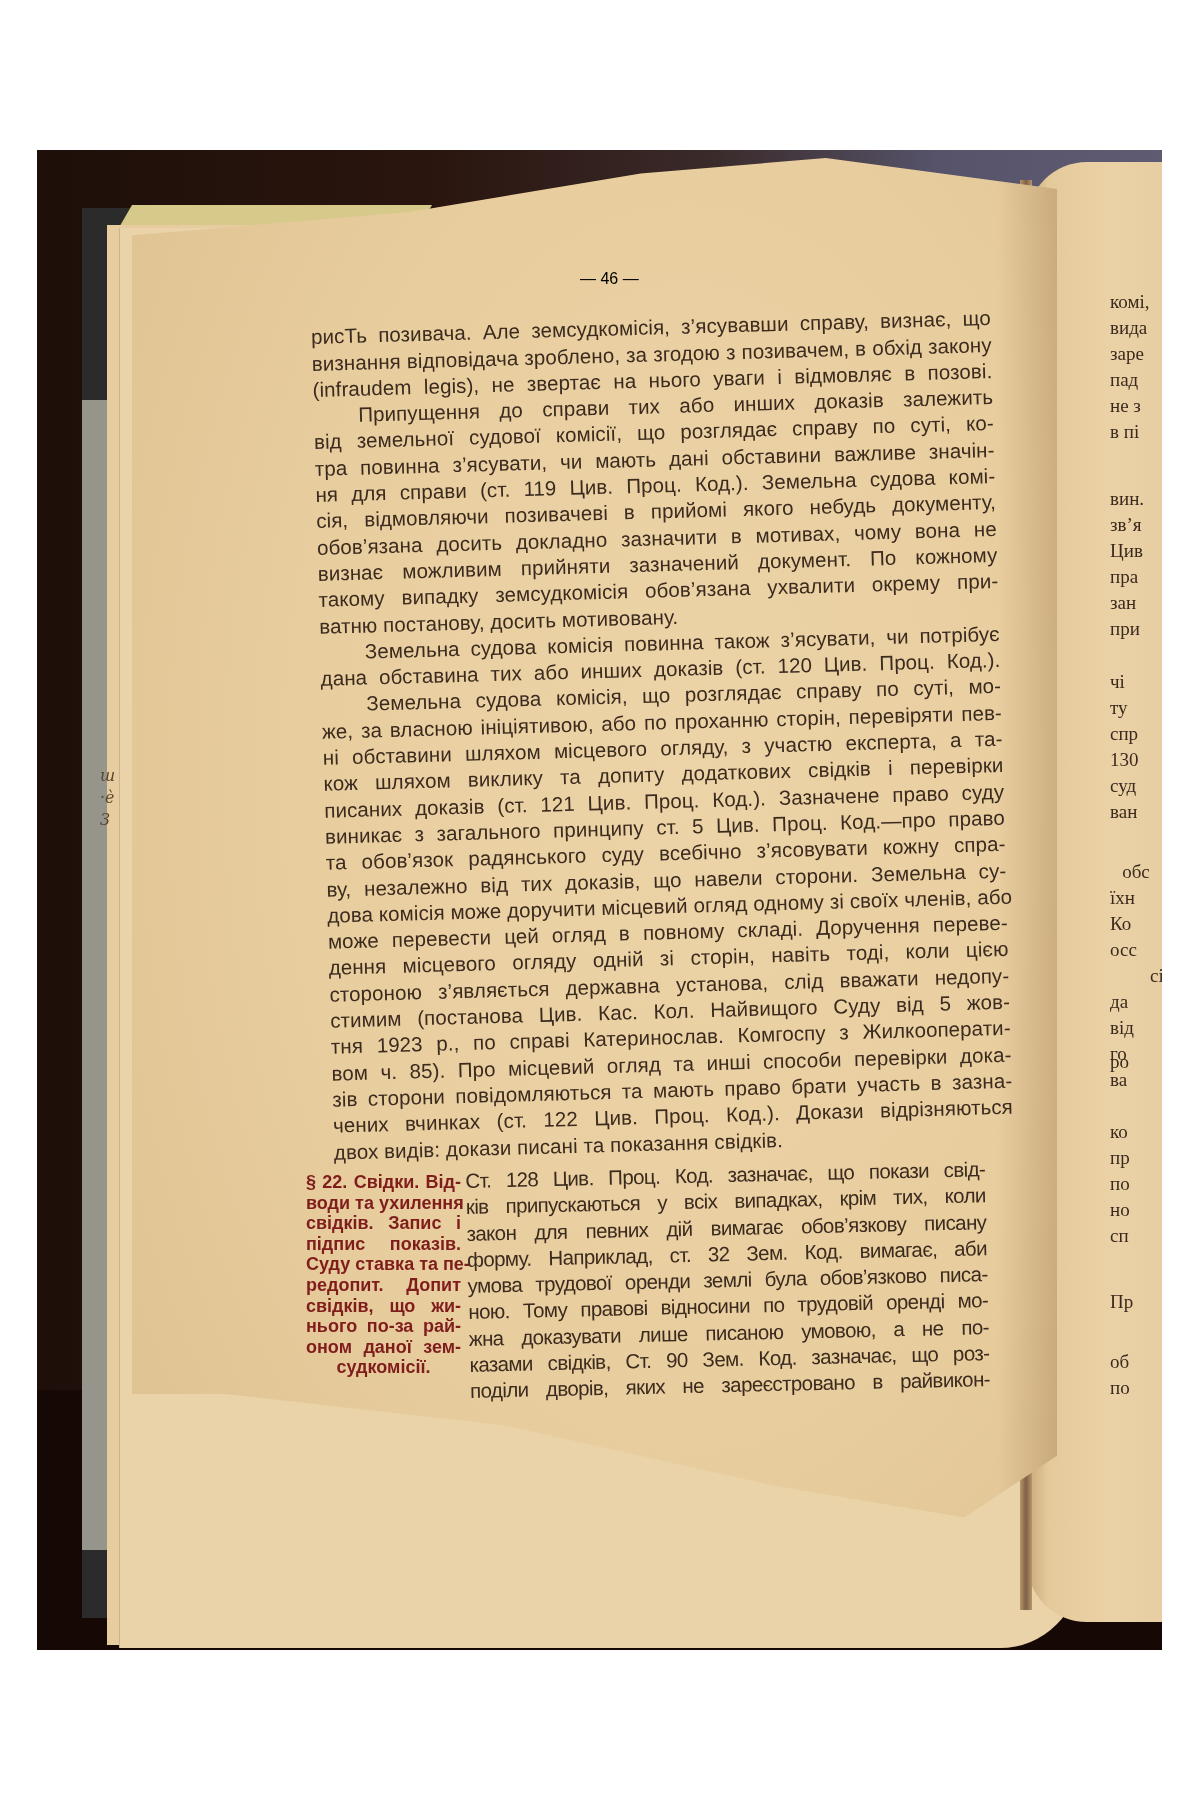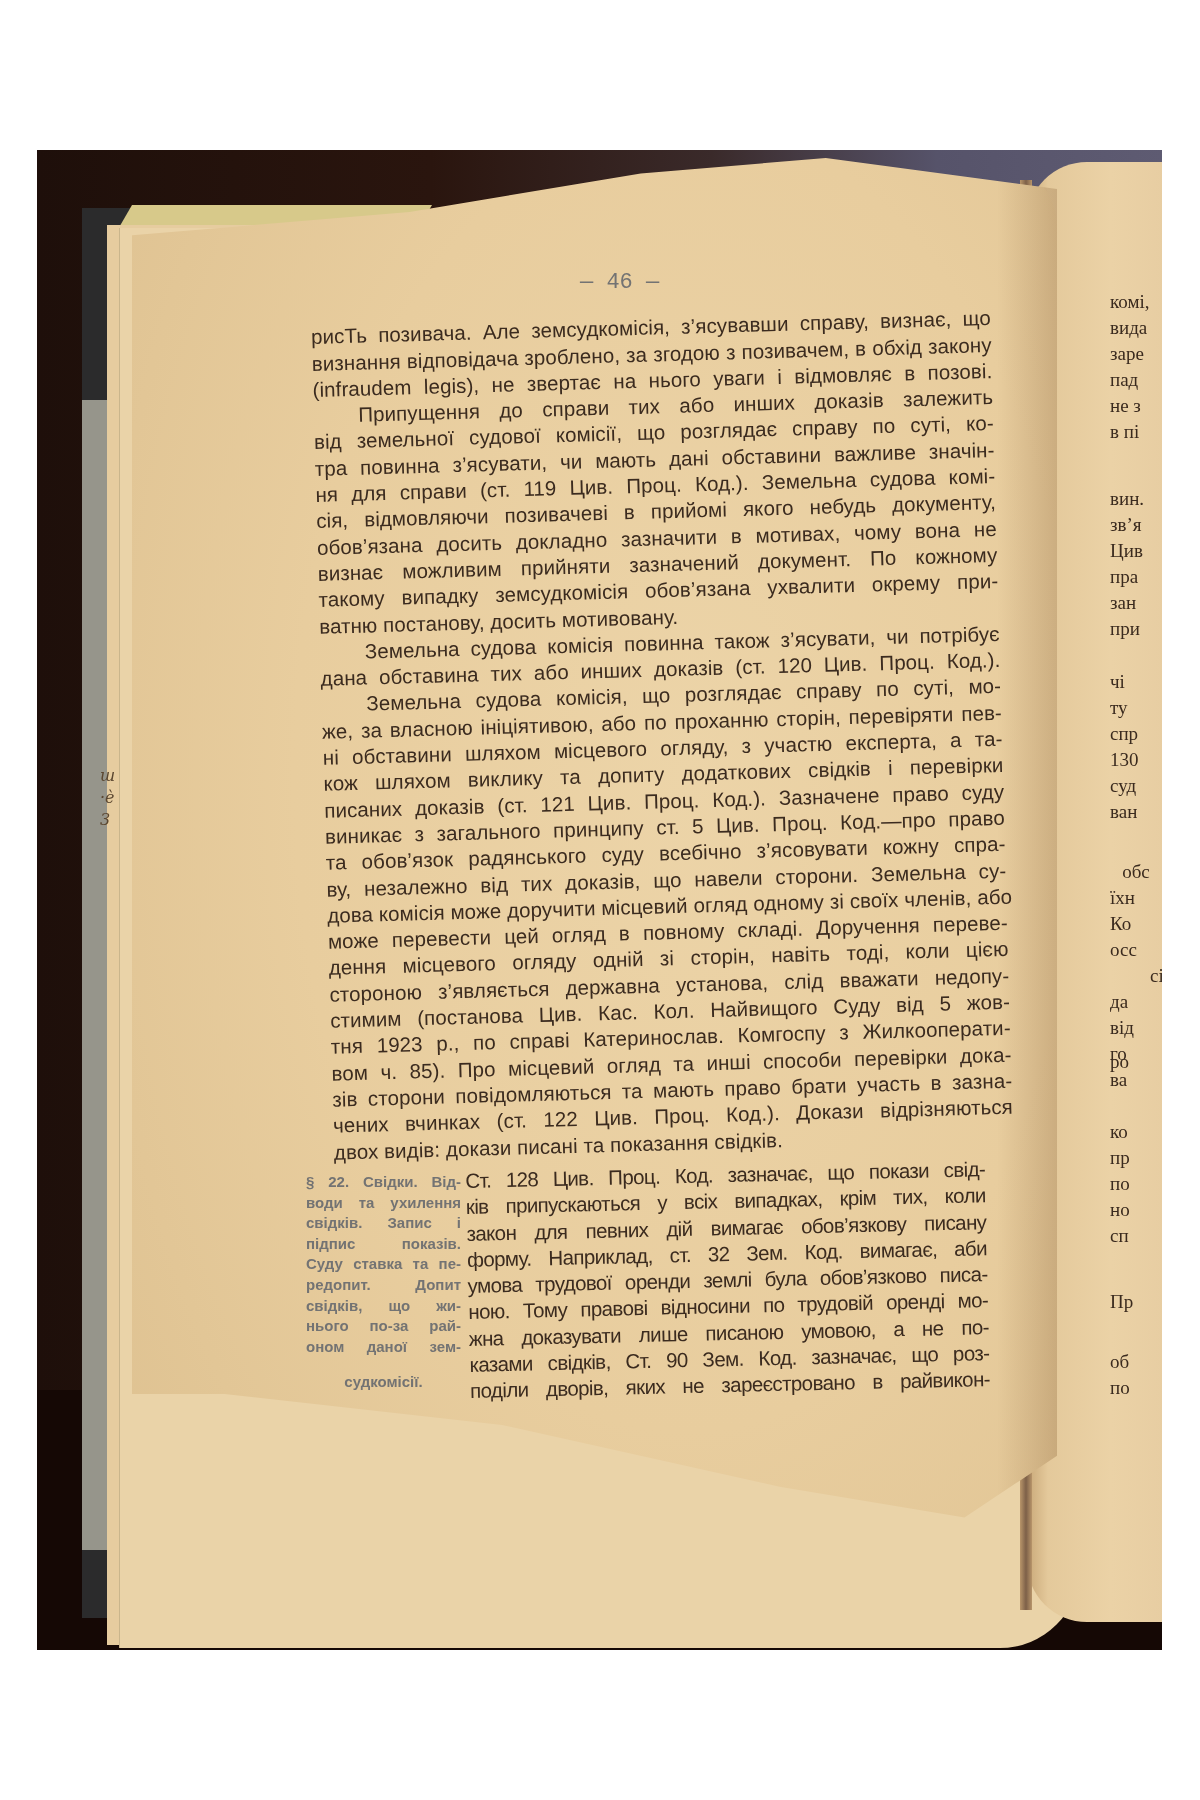--- a/index.html
+++ b/index.html
@@ -13,28 +13,28 @@
   .stack{position:absolute;left:70px;top:75px;width:960px;height:1420px;background:#e6cc9f;border-radius:0 60px 80px 0;}
   .stack2{position:absolute;left:82px;top:78px;width:960px;height:1420px;background:#ead3a8;border-left:1px solid #c9b58c;border-radius:0 60px 80px 0;}
   .page{position:absolute;left:95px;top:8px;width:925px;height:1545px;
     background:radial-gradient(ellipse at 60% 40%,#ecd4a8 0%,#e8cd9e 50%,#dcbf8e 100%);
     border-radius:0 70px 140px 0;
     clip-path:polygon(0 5%,30% 3.5%,55% 1%,75% 0,100% 2%,100% 84%,90% 88%,70% 86%,40% 82%,10% 80%,0 80%);}
   .page-shade{position:absolute;right:0;top:0;width:60px;height:100%;background:linear-gradient(90deg,rgba(0,0,0,0),rgba(120,80,40,.25));}
   .right-page{position:absolute;left:990px;top:12px;width:140px;height:1460px;
     background:linear-gradient(90deg,#c9a878 0%,#e4c99b 15%,#ebd2a6 60%,#e7cda2 100%);border-radius:60px 0 0 60px;}
   .gutter{position:absolute;left:983px;top:30px;width:12px;height:1430px;background:linear-gradient(90deg,#b8956a,#7d6048,#b8956a);}
-  .pagenum{position:absolute;left:580px;top:270px;font-size:22px;color:#737373;font-family:Liberation Mono, monospace;}
+  .pagenum{position:absolute;left:580px;top:270px;font-size:16px;color:#000000;font-family:Liberation Sans, sans-serif;}
   .body{position:absolute;left:310px;top:298px;width:680px;font-size:20.5px;line-height:26.3px;font-family:"Liberation Sans Narrow","Liberation Sans",sans-serif;font-stretch:condensed;color:#3b2b1f;letter-spacing:.1px;transform:rotate(-1.6deg);transform-origin:left top;}
   .line{white-space:nowrap;text-align:justify;text-align-last:justify;height:26.3px;overflow:visible;}
   .line.last{text-align-last:left;}
   .line.indent{padding-left:45px;}
-  .sect{position:absolute;left:306px;top:1172px;width:155px;font-size:15px;line-height:20.6px;font-family:"Liberation Sans",sans-serif;color:#737373;font-weight:bold;}
+  .sect{position:absolute;left:306px;top:1172px;width:155px;font-size:18px;line-height:20.6px;font-family:"Liberation Sans",sans-serif;color:#7f1d1d;font-weight:bold;}
   .sect .sl{white-space:nowrap;text-align:justify;text-align-last:justify;}
-  .sect .sl.center{text-align:center;text-align-last:center;margin-top:15px;}
+  .sect .sl.center{text-align:center;text-align-last:center;}
   .body2{position:absolute;left:465px;top:1168px;width:520px;font-size:20.5px;line-height:26.3px;font-family:"Liberation Sans",sans-serif;color:#3b2b1f;transform:rotate(-1.3deg);transform-origin:left top;}
   .body2 .line{letter-spacing:-.6px;}
   .frag{position:absolute;left:1110px;font-family:"Liberation Serif",serif;font-size:19px;color:#3a2a1e;line-height:24px;white-space:nowrap;width:52px;overflow:hidden;}
   .marks{position:absolute;left:100px;top:765px;font-family:"DejaVu Serif",serif;font-size:16px;color:#5a4630;line-height:22px;font-style:italic;}
   .white-right{position:absolute;left:1162px;top:0;width:38px;height:1800px;background:#fff;}
 </style>
 </head>
 <body>
 
 <div class="photo">

